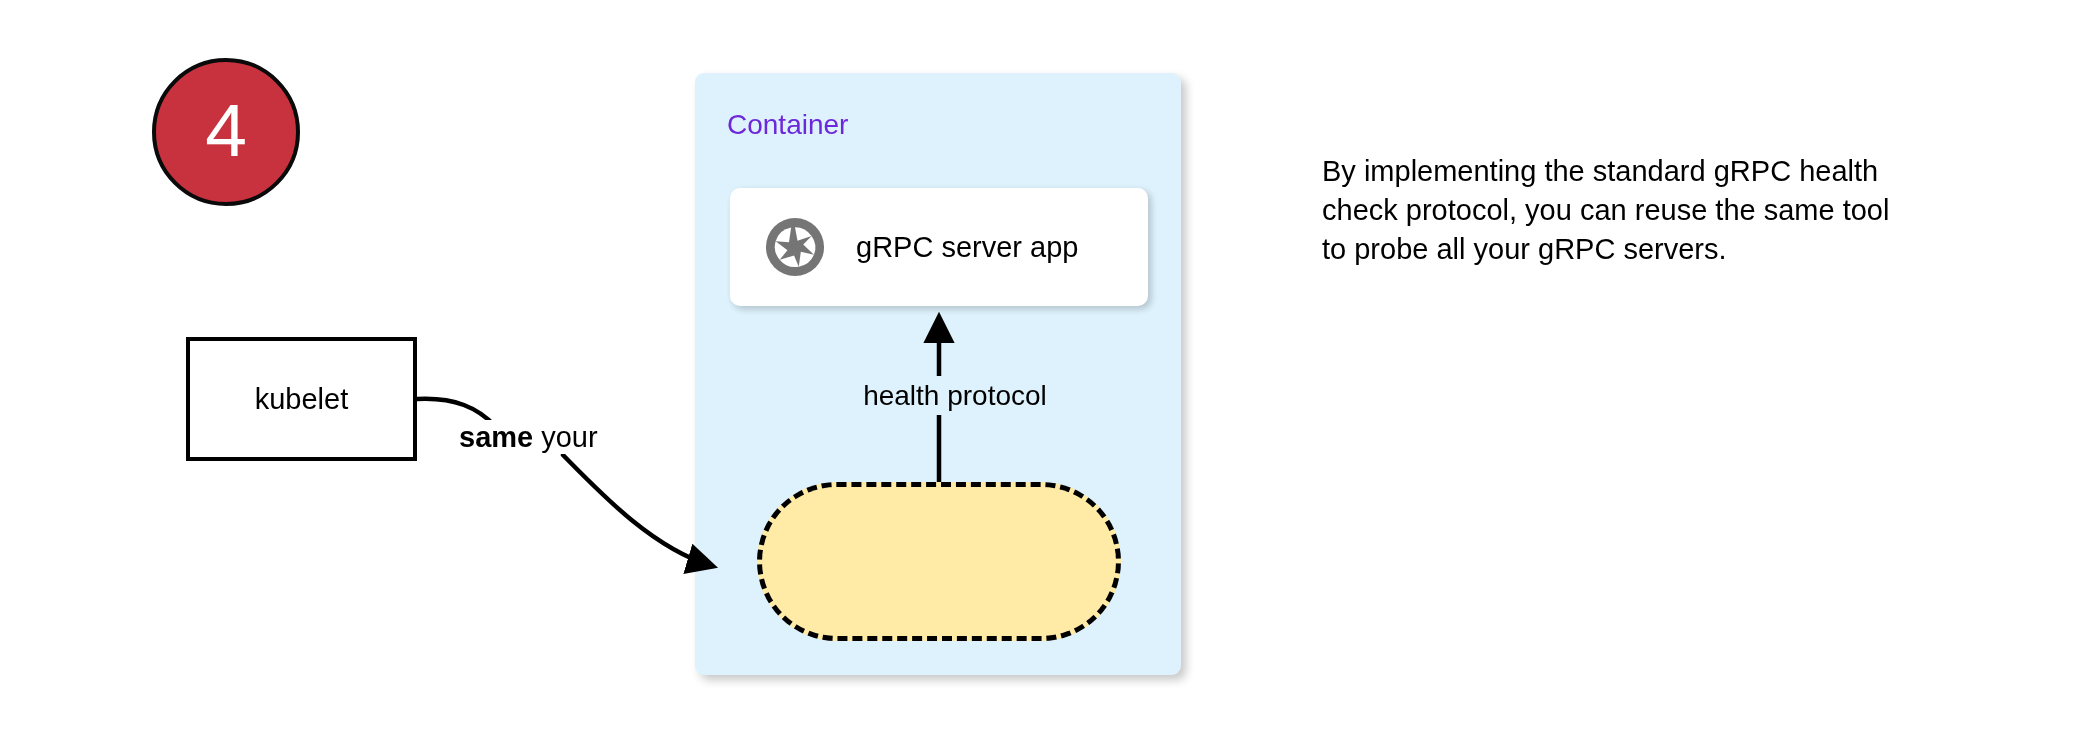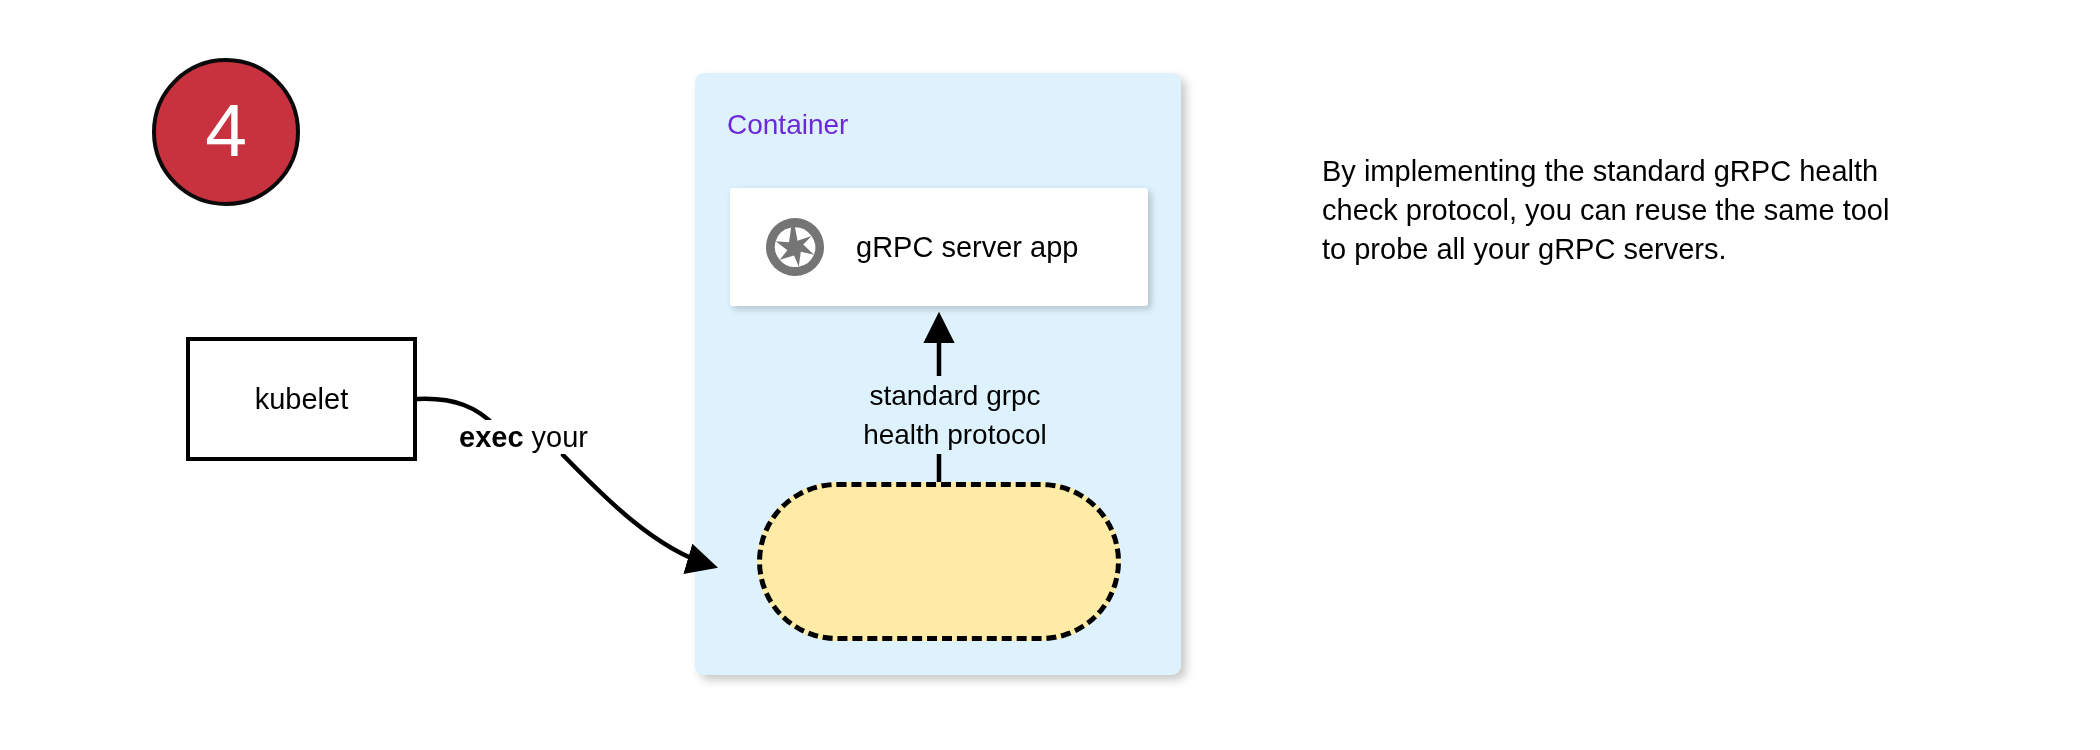--- a/index.html
+++ b/index.html
@@ -70,21 +70,21 @@
   }
 
   
   .server-card {
     position: absolute;
     left: 730px;
     top: 188px;
     width: 418px;
     height: 118px;
     background: #ffffff;
-    border-radius: 3px;
+    border-radius: 10px;
     box-shadow: 3px 3px 7px rgba(0,0,0,0.20);
     display: flex;
     align-items: center;
   }
   .aperture-icon {
     width: 62px;
     height: 62px;
     margin-left: 34px;
     flex: 0 0 auto;
     display: block;
@@ -236,25 +236,24 @@
       </marker>
     </defs>
 
     <path d="M417,399 C455,397 478,408 495,426" fill="none" stroke="#000000" stroke-width="4.5" stroke-linecap="round"></path>
     <path d="M563,455 C605,498 655,549 712,566" fill="none" stroke="#000000" stroke-width="4.5" stroke-linecap="round" marker-end="url(#arrowhead)"></path>
 
     <line x1="939" y1="482" x2="939" y2="318" stroke="#000000" stroke-width="4.5" marker-end="url(#arrowhead)"></line>
   </svg>
 
   <div class="exec-probe-label">
-    <span class="kw">exec</span><span> your</span>
+    <span class="kw">same</span><span> your</span>
   </div>
 
   <div class="protocol-label">
-    <span>standard grpc</span>
     <span>health protocol</span>
   </div>
 
   <div class="probe-pill">
   </div>
 
   <div class="caption">By implementing the standard gRPC health check protocol, you can reuse the same tool to probe all your gRPC servers.</div>
 
 </div>
 

